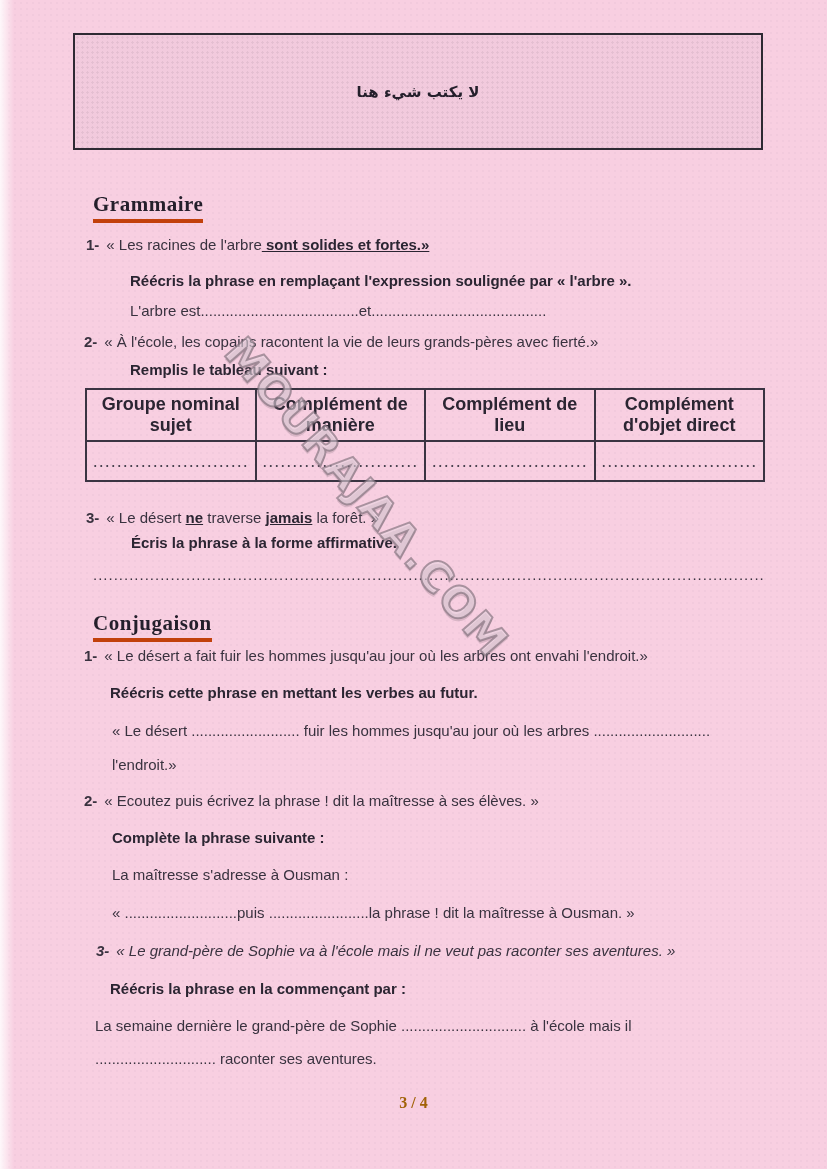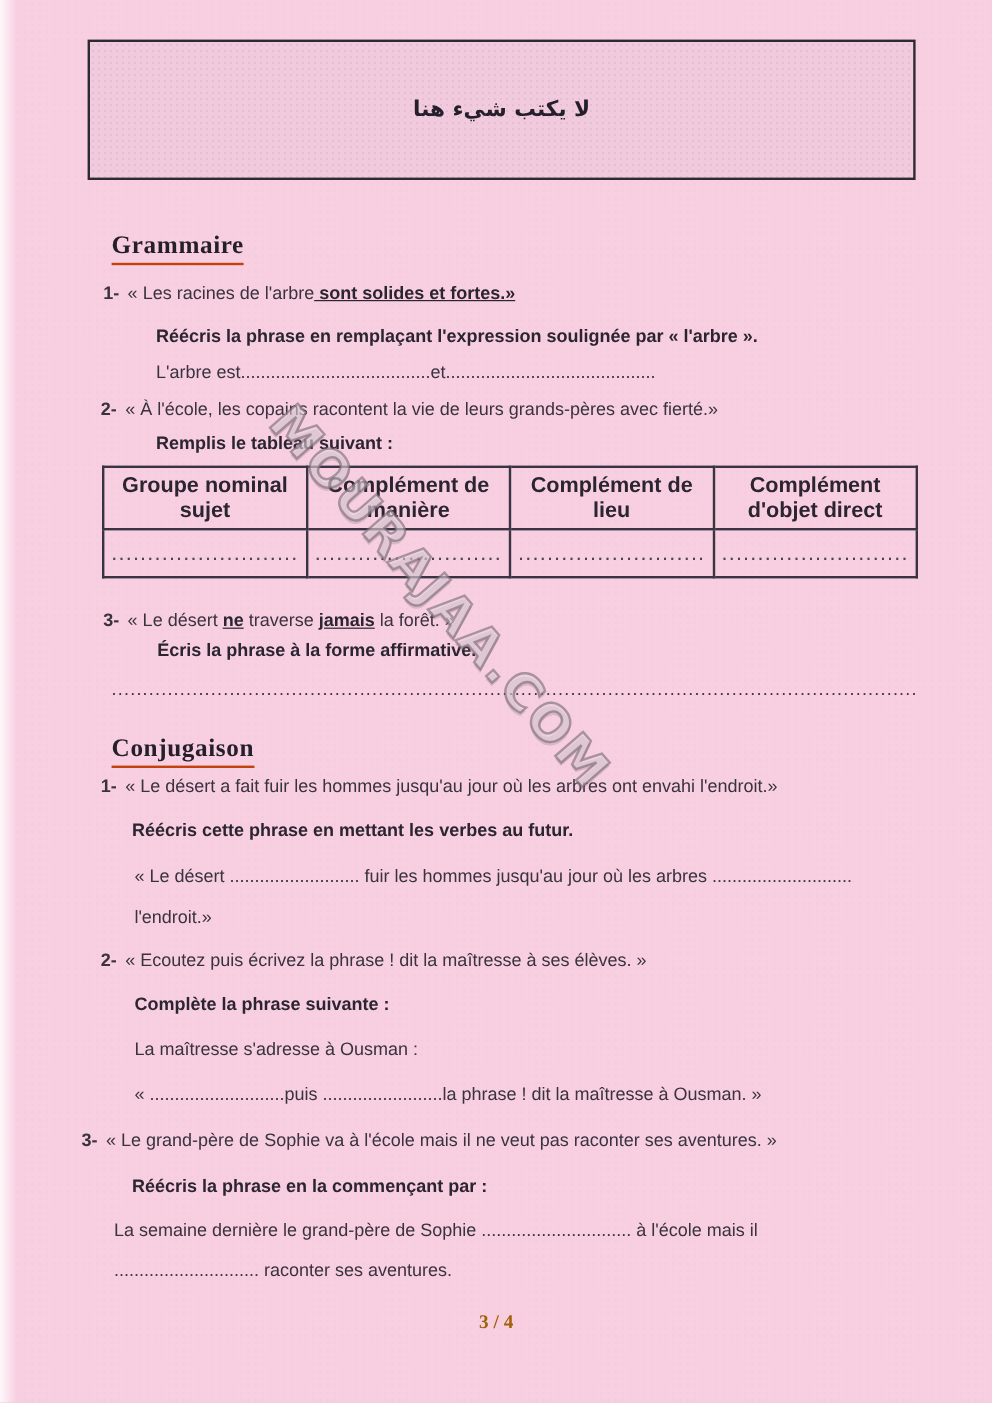--- a/index.html
+++ b/index.html
@@ -19,28 +19,28 @@
     background:linear-gradient(to right,rgba(255,255,255,0.85),rgba(255,255,255,0));
   }
   .notice-box{
     position:absolute;left:73px;top:33px;width:686px;height:113px;
     border:2px solid #2e2a33;background:#f2cadd;
     background-image:radial-gradient(rgba(110,95,110,0.10) 1px,transparent 1.2px);
     background-size:5px 5px;
     display:flex;align-items:center;justify-content:center;
   }
   .notice-text{
-    font-family:"DejaVu Sans",sans-serif;font-weight:bold;font-size:18px;
+    font-family:"DejaVu Sans",sans-serif;font-weight:bold;font-size:15px;
     color:#241f2b;direction:rtl;
   }
   .h-title{
     position:absolute;display:inline-block;
     font-family:"Liberation Serif","DejaVu Serif",serif;
     font-weight:bold;font-size:21px;color:#241f2b;
-    border-bottom:2px solid #c2410c;padding-bottom:2px;letter-spacing:0.5px;
+    border-bottom:4px solid #c2410c;padding-bottom:2px;letter-spacing:0.5px;
   }
   .line{position:absolute;font-size:15px;white-space:nowrap;line-height:1.25;}
   .num{font-weight:bold;margin-right:7px;}
   .b{font-weight:bold;color:#2b2532;text-decoration:underline;}
   .u{}
   .instr{font-weight:bold;color:#2b2532;}
   .dots-full{width:672px;overflow:hidden;letter-spacing:1px;}
   .q-table{
     position:absolute;left:85px;top:388px;width:680px;
     border-collapse:collapse;table-layout:fixed;
@@ -127,21 +127,21 @@
   <div class="line" style="left:112px;top:756px;">l'endroit.»</div>
 
   <div class="line" style="left:84px;top:792px;"><span class="num">2-</span><span>« Ecoutez puis écrivez la phrase ! dit la maîtresse à ses élèves. »</span></div>
 
   <div class="line instr" style="left:112px;top:829px;">Complète la phrase suivante :</div>
 
   <div class="line" style="left:112px;top:866px;">La maîtresse  s'adresse à Ousman :</div>
 
   <div class="line" style="left:112px;top:904px;">« ...........................puis ........................la phrase ! dit la maîtresse à Ousman. »</div>
 
-  <div class="line" style="left:68px;top:942px;"><span class="num">3-</span><span>« Le grand-père de Sophie va à l'école mais il ne veut pas raconter ses aventures. »</span></div>
+  <div class="line" style="left:96px;top:942px;font-style:italic;"><span class="num">3-</span><span>« Le grand-père de Sophie va à l'école mais il ne veut pas raconter ses aventures. »</span></div>
 
   <div class="line instr" style="left:110px;top:980px;">Réécris la phrase en la commençant par :</div>
 
   <div class="line" style="left:95px;top:1017px;">La semaine dernière le grand-père de Sophie .............................. à l'école mais il</div>
 
   <div class="line" style="left:95px;top:1050px;">............................. raconter ses aventures.</div>
 
   <div class="footer">3 / 4</div>
 
   <div class="edge"></div>

